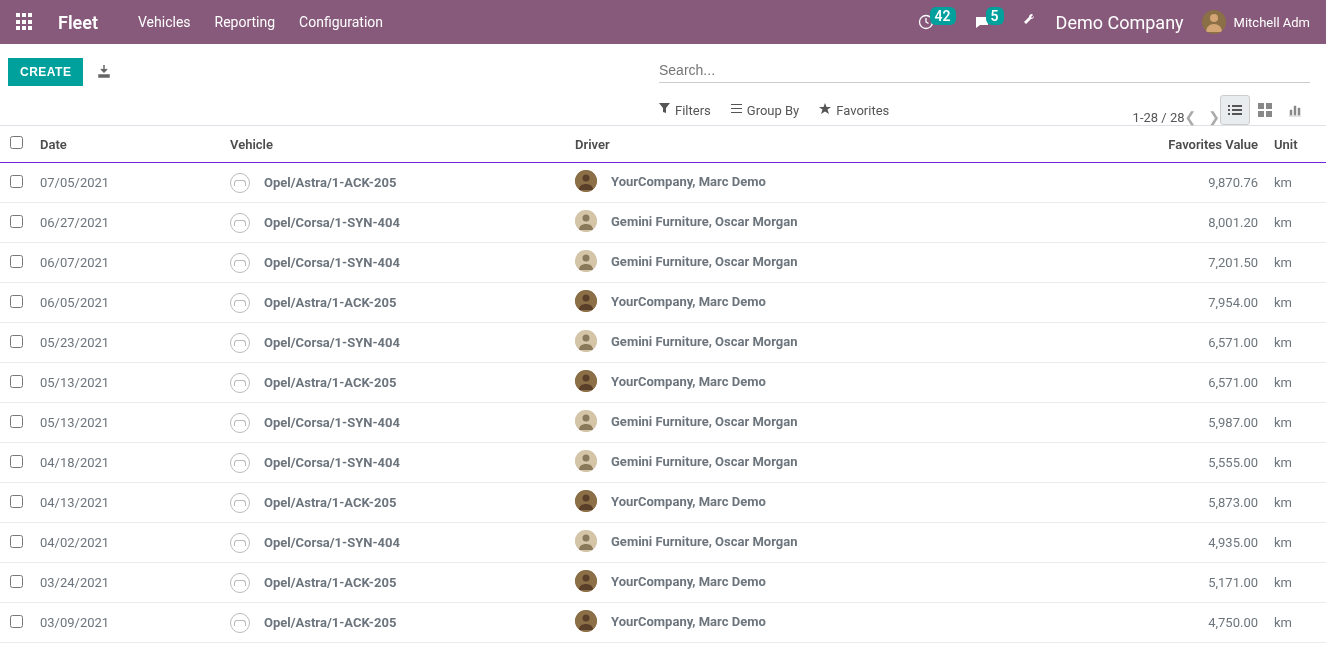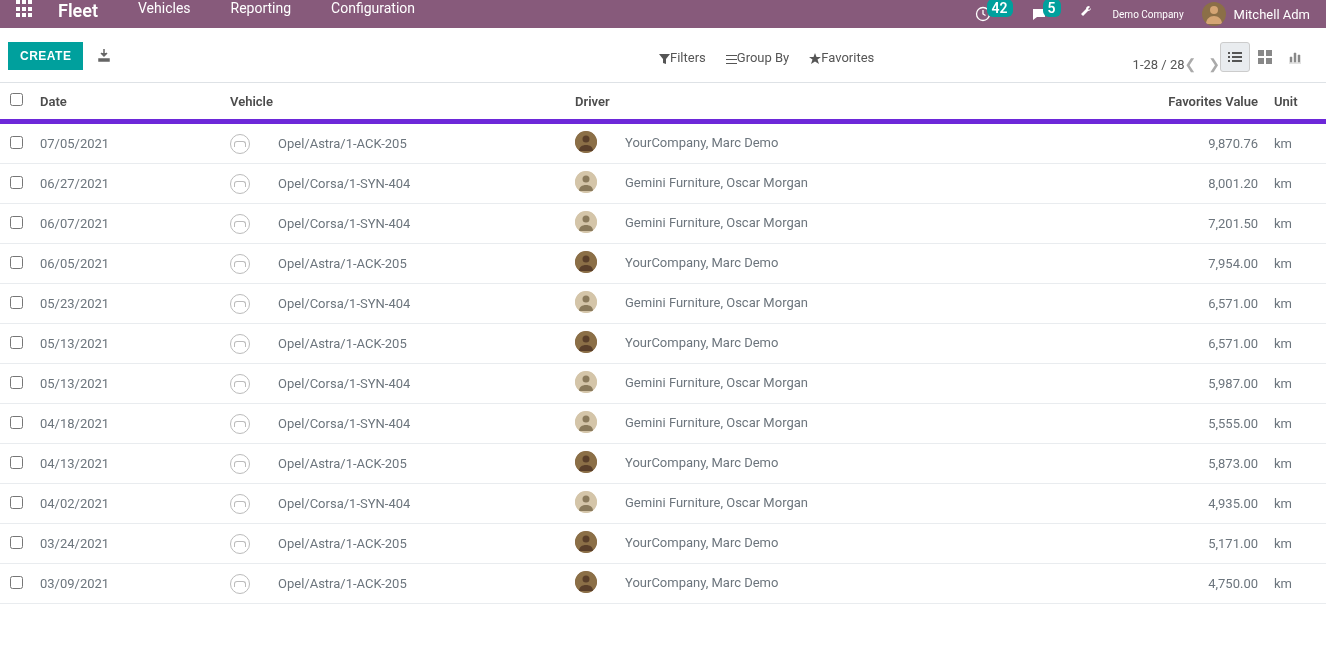--- a/index.html
+++ b/index.html
@@ -1,63 +1,63 @@
 <!DOCTYPE html>
 <html><head>
 <meta charset="utf-8">
 <style>
 * { margin:0; padding:0; box-sizing:border-box; }
 body { font-family: -apple-system, BlinkMacSystemFont, "Segoe UI", Roboto, sans-serif; font-size:13px; color:#4c4c4c; background:#fff; overflow-x:hidden;}
-.header { background:#875a7b; height:28px; display:flex; color:#fff; padding:0 16px; }
+.header { background:#875a7b; height:44px; display:flex; align-items:center; color:#fff; padding:0 16px; }
 .header .apps-icon { width:18px; height:18px; display:flex; flex-wrap:wrap; gap:2px; margin-right:24px; cursor:pointer;}
 .header .apps-icon span { width:4px; height:4px; background:#fff; }
 .header .brand { font-size:18px; font-weight:600; margin-right:40px; }
-.header .nav { display:flex; gap:40px; }
+.header .nav { display:flex; gap:24px; }
 .header .nav-item { color:#fff; cursor:pointer; font-size:14px;}
 .header .right { margin-left:auto; display:flex; align-items:center; gap:18px; }
 .badge-wrap { position:relative; display:flex; align-items:center; cursor:pointer;}
 .badge { background:#00a09d; color:#fff; font-size:14px; font-weight:600; padding:1px 5px; border-radius:6px; margin-left:-4px; position:relative; top:-6px;}
 .wrench { cursor:pointer; }
-.company { font-size:10px; cursor:pointer;}
+.company { font-size:18px; cursor:pointer;}
 .user { display:flex; align-items:center; gap:8px; cursor:pointer;}
 .avatar { width:24px; height:24px; border-radius:50%; background:#8b6f47; display:flex; align-items:center; justify-content:center; overflow:hidden;}
 .avatar svg { width:24px; height:24px;}
 
 .subheader { display:flex; padding:14px 16px 0 8px; }
 .sh-left { flex:1; }
 .page-title { font-size:18px; color:#666; font-weight:400; margin-bottom:14px;}
 .toolbar { display:flex; align-items:center; gap:14px; padding-bottom:12px;}
 .create-btn { background:#00a09d; color:#fff; border:none; padding:7px 12px; font-size:12px; font-weight:600; letter-spacing:0.5px; cursor:pointer; text-transform:uppercase;}
 .download-icon { color:#666; cursor:pointer; font-size:14px;}
 
 .sh-right { flex:1; display:flex; flex-direction:column; }
 .search-box { border-bottom:1px solid #ccc; padding:4px 0; margin-bottom:12px; }
 .search-box input { border:none; outline:none; width:100%; font-size:14px; color:#555; background:transparent;}
 .controls-row { display:flex; align-items:center; justify-content:space-between; }
 .filter-group { display:flex; gap:20px; color:#555; }
-.filter-btn { display:flex; align-items:flex-end; cursor:pointer; font-size:13px;}
+.filter-btn { display:flex; align-items:flex-start; gap:5px; cursor:pointer; font-size:13px;}
 .pager-group { display:flex; align-items:flex-end; }
 .pager-text { font-size:13px; color:#555;}
 .pager-arrows { display:flex; gap:12px; color:#aaa; font-size:14px;}
 .pager-arrows span { cursor:pointer;}
 .view-switcher { display:flex; }
 .view-btn { width:30px; height:30px; display:flex; align-items:center; justify-content:center; cursor:pointer; color:#666;}
 .view-btn.active { background:#e9ecef; border:1px solid #ccc; border-radius:3px;}
 
 .table-wrap { border-top:1px solid #dee2e6; }
 table { width:100%; border-collapse:collapse; }
-thead th { text-align:left; padding:10px 8px; font-weight:600; color:#4c4c4c; font-size:13px; border-bottom:5px solid #6d28d9; background:#fff;}
+thead th { text-align:left; padding:10px 8px; font-weight:600; color:#4c4c4c; font-size:13px; border-bottom:1px solid #6d28d9; background:#fff;}
 thead th.num { text-align:right; }
 tbody tr { border-bottom:1px solid #e9ecef; }
 tbody td { padding:7px 8px; color:#6c757d; font-size:13px; vertical-align:middle;}
 tbody td.num { text-align:right; }
 .chk { width:32px; text-align:center; }
 .chk input { cursor:pointer; width:13px; height:13px;}
 
-.cell-icon { display:inline-flex; align-items:center; gap:28px; }
+.cell-icon { display:inline-flex; align-items:center; gap:14px;font-weight:bold; }
 .vehicle-icon { width:20px; height:20px; border-radius:50%; border:1.5px solid #bbb; display:inline-flex; align-items:center; justify-content:center; flex-shrink:0;}
 .vehicle-icon::before { content:""; width:10px; height:5px; border:1.5px solid #bbb; border-bottom:none; border-radius:3px 3px 0 0; display:block;}
 .driver-avatar { width:22px; height:22px; border-radius:50%; background:#8b6f47; flex-shrink:0; display:inline-flex; align-items:center; justify-content:center; overflow:hidden;}
 .driver-avatar.alt { background:#d4c5a9; }
 .driver-avatar svg { width:22px; height:22px;}
 
 .col-date { width:190px; }
 .col-vehicle { width:345px; }
 .col-driver { }
 .col-odo { width:140px; }
@@ -121,20 +121,23 @@
     <div class="toolbar">
       <button class="create-btn">CREATE</button>
       <span class="download-icon">
         <svg width="14" height="14" viewBox="0 0 14 14">
             <path d="M7 1v7M4 5l3 3 3-3M2 11h10v2H2z" stroke="#666" stroke-width="1.5" fill="#666"></path>
           </svg>
       </span>
     </div>
   </div>
   <div class="sh-right">
+    <div class="search-box">
+      <input type="text" placeholder="Search..." style="">
+    </div>
     <div class="controls-row">
       <div class="filter-group">
         <div class="filter-btn">
           <svg width="11" height="11" viewBox="0 0 11 11">
               <path d="M0 0h11L7 5v5l-3-1V5z" fill="#555"></path>
             </svg>
           <span>Filters</span>
         </div>
         <div class="filter-btn">
           <svg width="11" height="11" viewBox="0 0 11 11">

